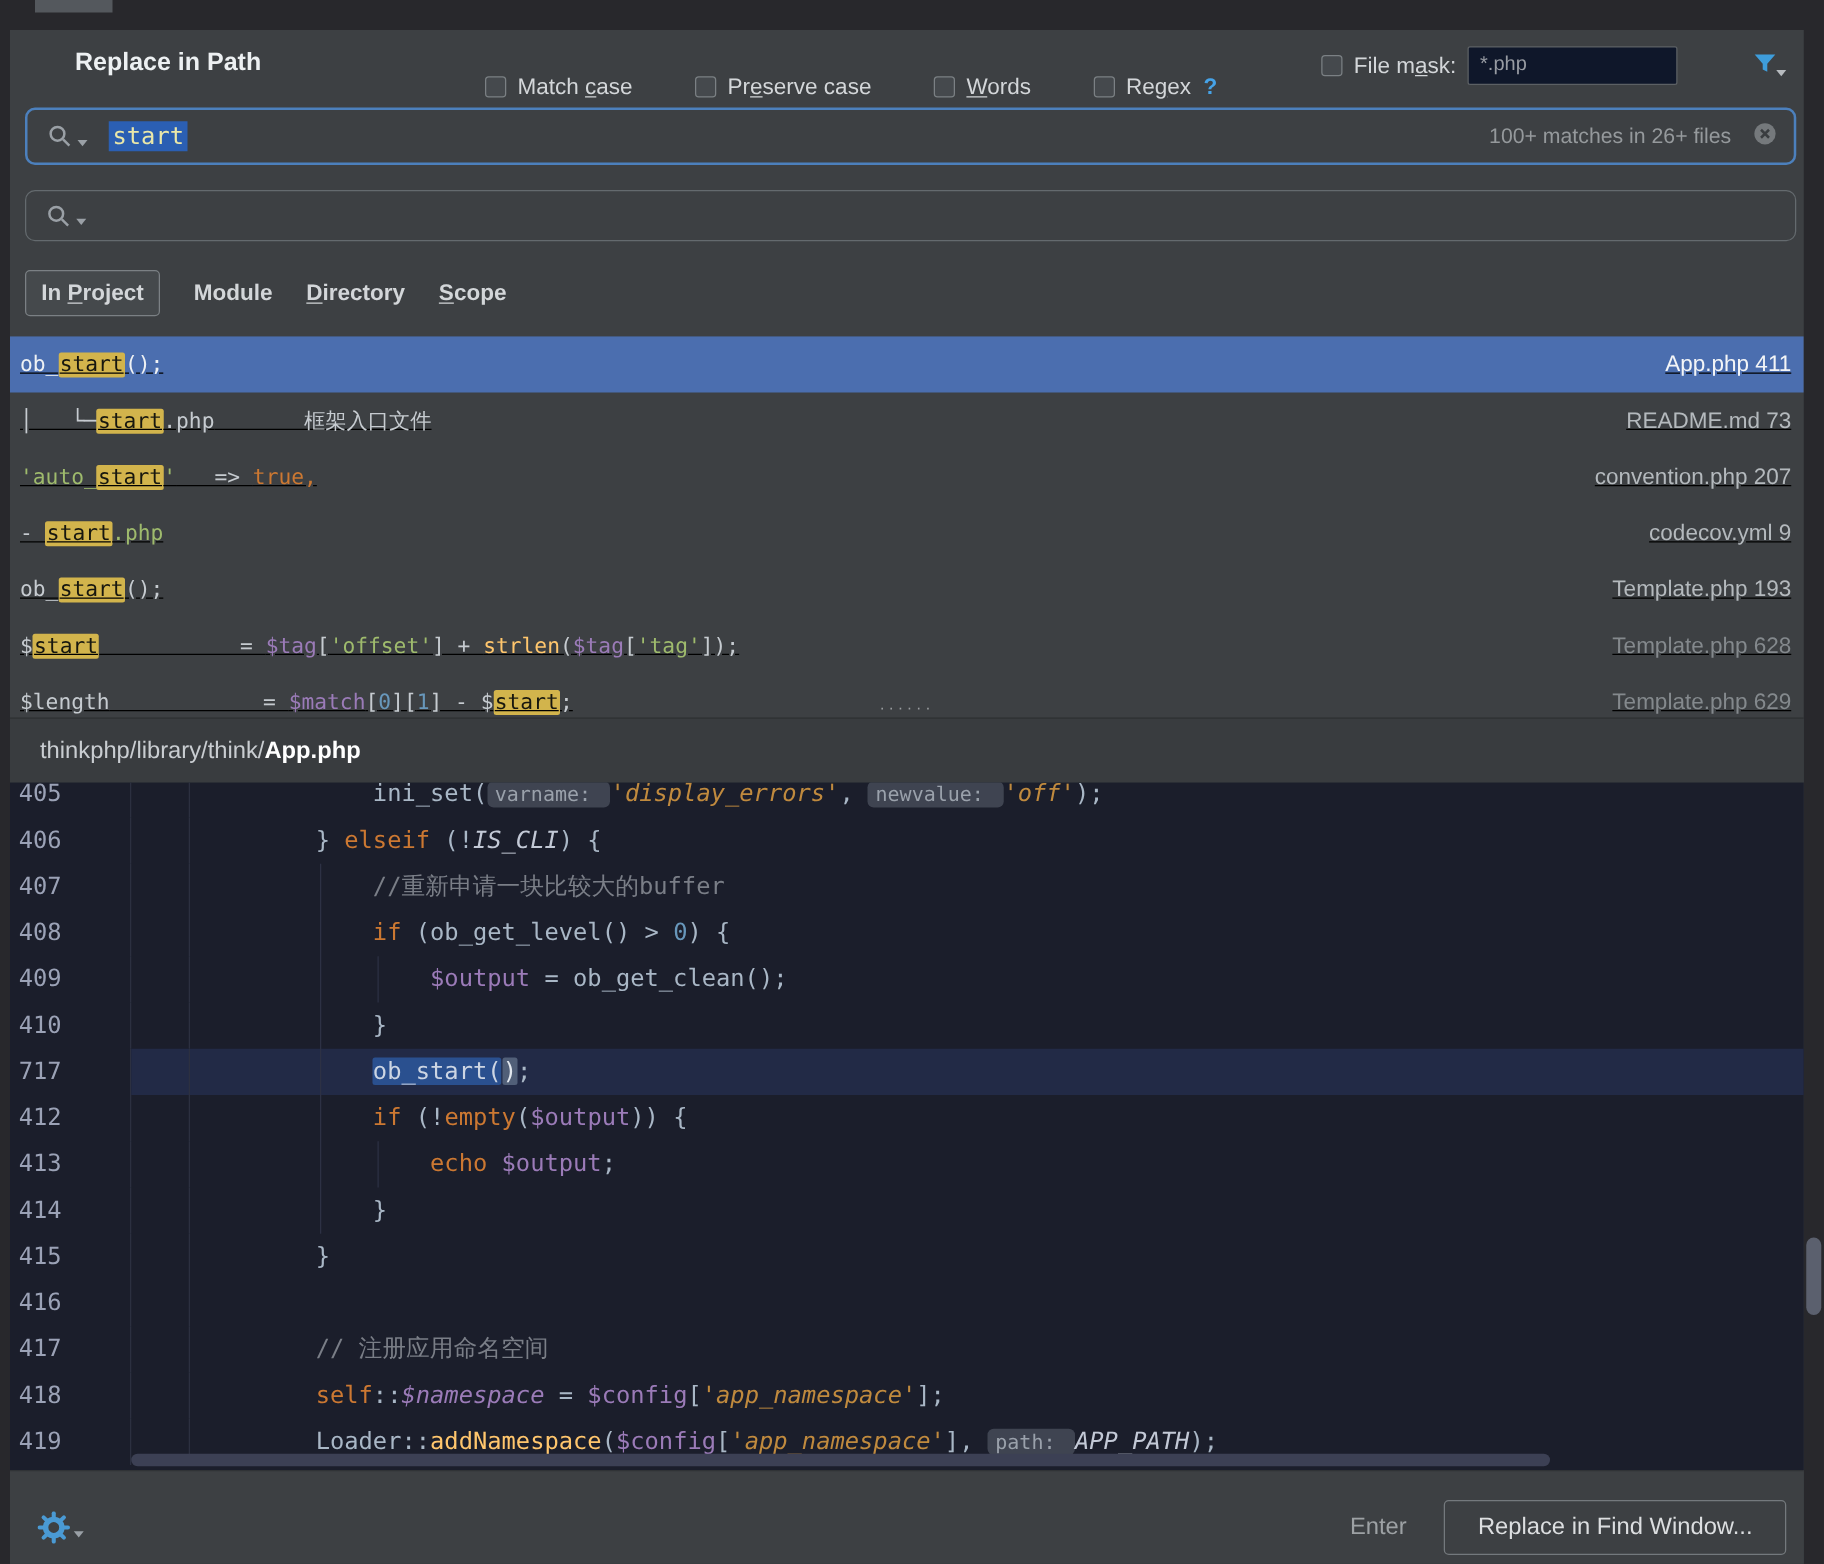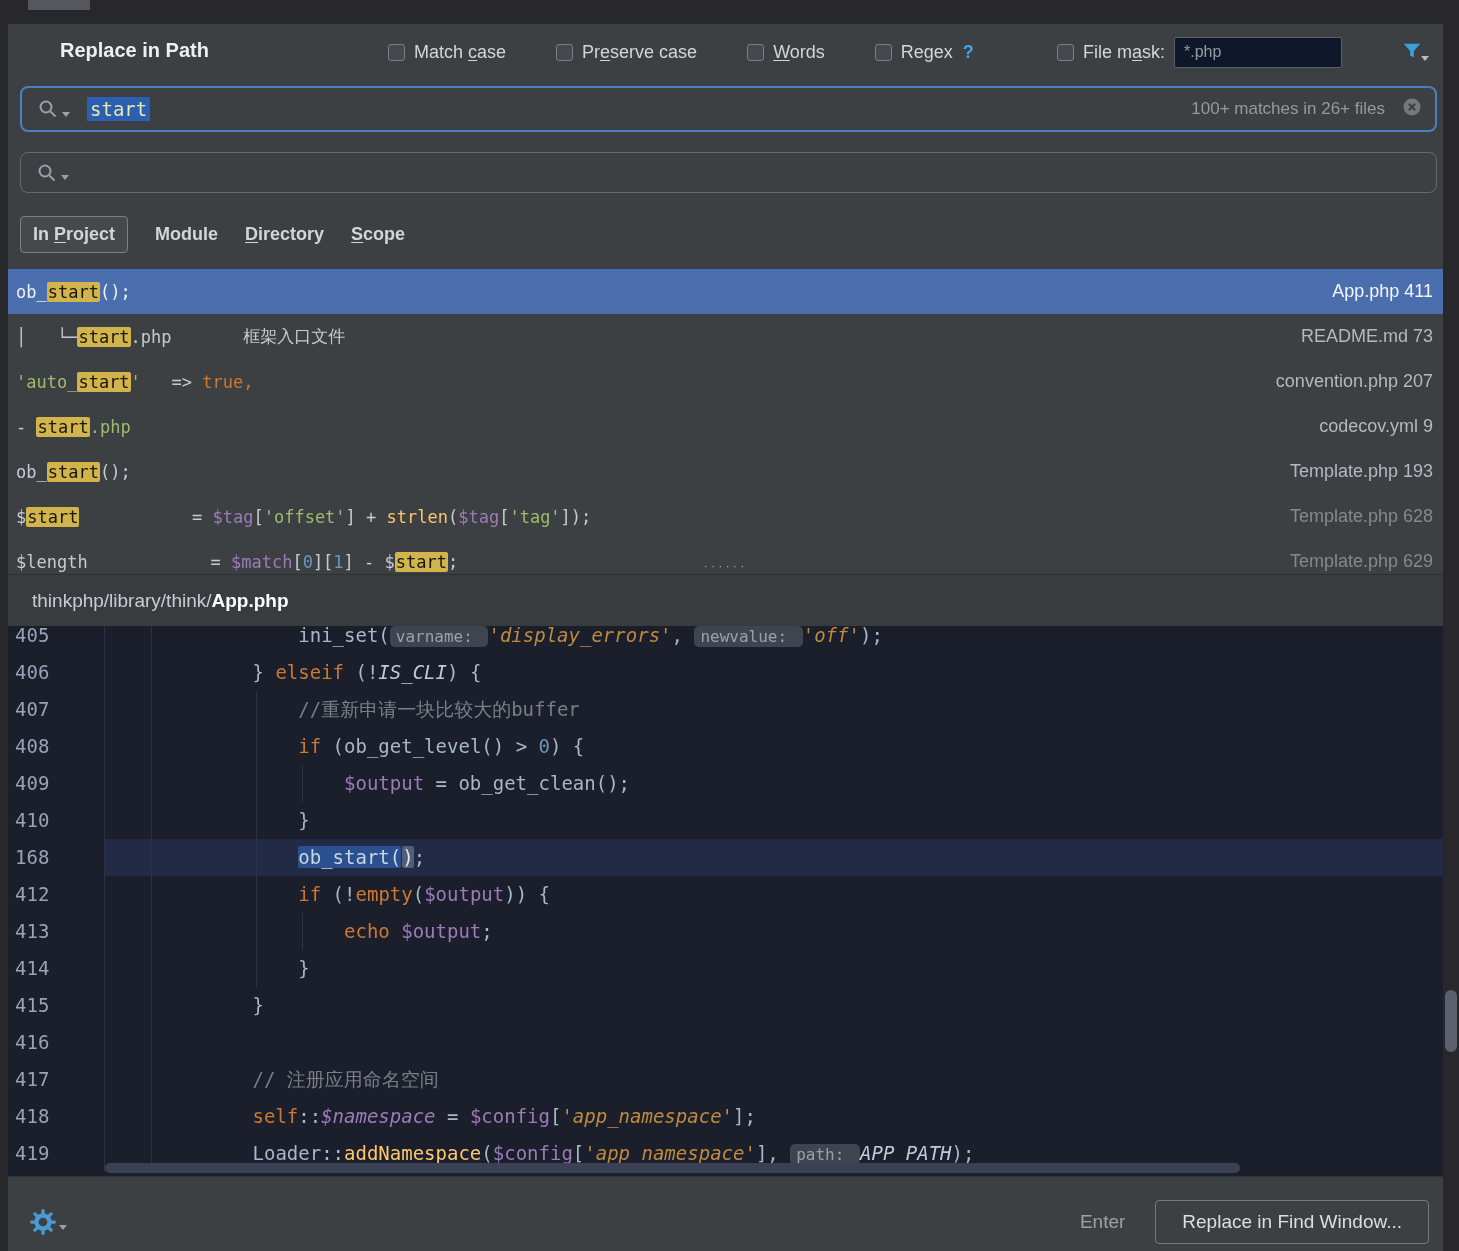--- a/index.html
+++ b/index.html
@@ -5,21 +5,21 @@
   * { margin:0; padding:0; box-sizing:border-box; }
   html,body { width:1459px; height:1251px; background:#28282c; font-family:"Liberation Sans",sans-serif; overflow:hidden; position:relative; }
 
   .top-tab { position:absolute; left:28px; top:0; width:62px; height:10px; background:#54585d; }
 
   .dialog { position:absolute; left:8px; top:24px; width:1435px; height:1230px; background:#3d4043; }
 
   
   .header { position:relative; height:56px; }
   .title { position:absolute; left:52px; top:15px; font-size:20px; font-weight:bold; color:#edf0f2; }
-  .options { position:absolute; left:380px; top:0; height:56px; display:flex; align-items:center; gap:50px; }
+  .options { position:absolute; left:380px; top:0; height:56px; display:flex; align-items:flex-end; gap:50px; }
   .opt { display:flex; align-items:center; gap:9px; font-size:18px; color:#d3d6d9; cursor:default; }
   .checkbox { width:17px; height:17px; background:#45494d; border:1px solid #7b8084; border-radius:3px; flex:none; }
   u { text-underline-offset:2px; }
   .regex-help { color:#46a3e8; font-weight:bold; margin-left:1px; }
   .filemask { position:absolute; left:1049px; top:0; height:56px; display:flex; align-items:center; gap:9px; font-size:18px; color:#d3d6d9; }
   .fm-input { width:168px; height:31px; background:#0f172a; border:1px solid #5c6064; border-radius:2px; color:#979ba2; font-size:16px; padding:0 9px; font-family:"Liberation Sans",sans-serif; outline:none; }
   .filter-btn { position:absolute; right:12px; top:16px; width:30px; height:28px; display:flex; align-items:flex-start; cursor:pointer; }
   .filter-caret { width:0; height:0; border-left:4px solid transparent; border-right:4px solid transparent; border-top:5px solid #b7bbbf; margin:16px 0 0 -2px; }
 
   
@@ -31,21 +31,21 @@
   .query { margin-left:17px; font-family:"DejaVu Sans Mono",monospace; font-size:19px; color:#eae7a9; background:#2b5fb3; padding:1px 3px; }
   .summary { margin-left:auto; color:#95999c; font-size:17px; }
   .clear-btn { margin:0 13px 0 17px; flex:none; cursor:pointer; }
 
   
   .tabs { position:absolute; left:12px; top:192px; display:flex; align-items:center; gap:27px; font-size:18px; color:#d3d6d9;font-weight:bold; }
   .tab { cursor:pointer; }
   .tab.selected { border:1px solid #7b8084; border-radius:4px; padding:7px 12px; background:#45494c; }
 
   
-  .results { position:absolute; left:0; right:0; top:245px; height:305px; overflow:hidden; font-family:"DejaVu Sans Mono",monospace; font-size:17px; }
+  .results { position:absolute; left:0; right:0; top:245px; height:305px; overflow:hidden; font-family:"DejaVu Sans Mono",monospace; font-size:17px;text-decoration:underline; }
   .rrow { height:45px; display:flex; align-items:center; padding:0 10px 0 8px; color:#c6cbd0; cursor:pointer; }
   .rrow span { white-space:pre; }
   .rrow.selected { background:#4b6eaf; color:#eef1f4; }
   .rref { margin-left:auto; font-family:"Liberation Sans",sans-serif; font-size:18px; color:#b4b9bd; padding-left:20px; }
   .rrow.selected .rref { color:#f3f5f7; }
   .rrow.dim .rref { color:#84898d; }
   .c-hl { background:#d2b44c; color:#17170f; border-radius:2px; padding:0 1px; }
   .c-str { color:#9fbb6d; }
   .c-kw { color:#cc7832; }
   .c-var { color:#9b7bb8; }
@@ -267,21 +267,21 @@
           <span class="ln">409</span>
           <span class="stripcell"></span>
           <span class="ctext"><span class="c-p">                </span><span class="c-var">$output</span><span class="c-p"> = ob_get_clean();</span></span>
         </div>
         <div class="crow">
           <span class="ln">410</span>
           <span class="stripcell"></span>
           <span class="ctext"><span class="c-p">            }</span></span>
         </div>
         <div class="crow hl">
-          <span class="ln">168</span>
+          <span class="ln">717</span>
           <span class="stripcell"></span>
           <span class="ctext"><span class="c-p">            </span><span class="c-sel">ob_start(</span><span class="c-brace">)</span><span class="c-p">;</span></span>
         </div>
         <div class="crow">
           <span class="ln">412</span>
           <span class="stripcell"></span>
           <span class="ctext"><span class="c-p">            </span><span class="c-kw">if</span><span class="c-p"> (!</span><span class="c-kw">empty</span><span class="c-p">(</span><span class="c-var">$output</span><span class="c-p">)) {</span></span>
         </div>
         <div class="crow">
           <span class="ln">413</span>

